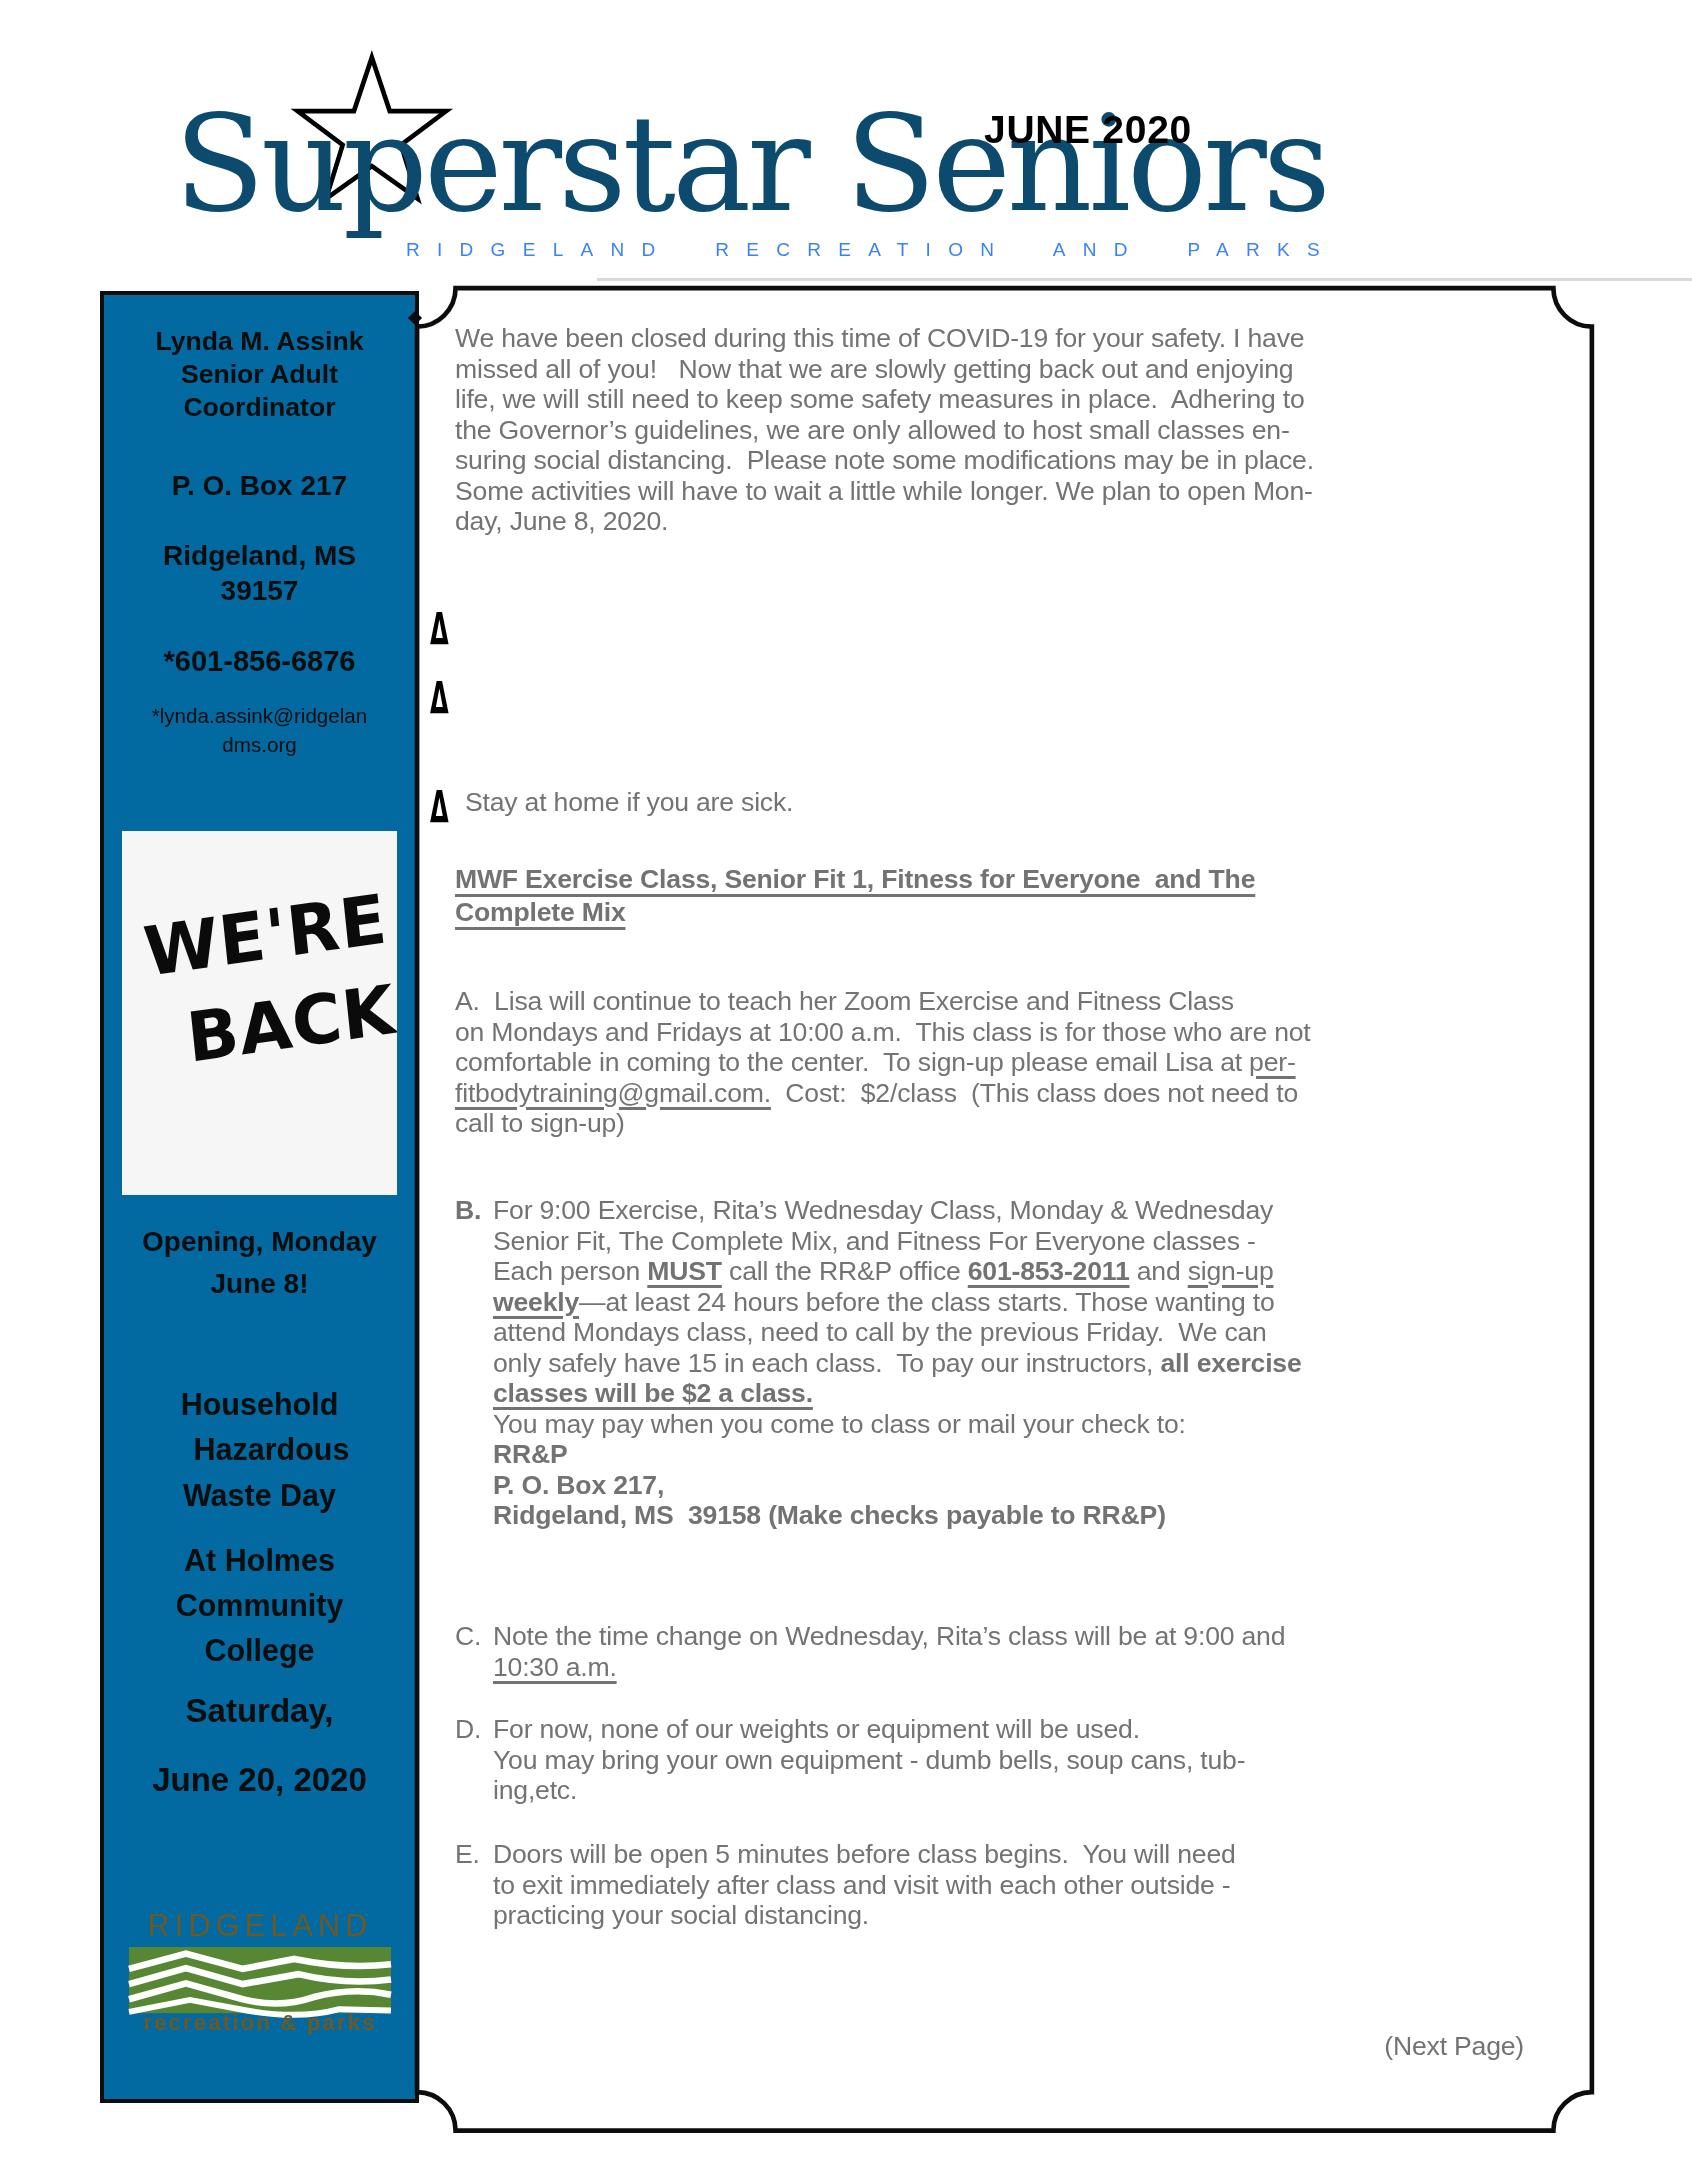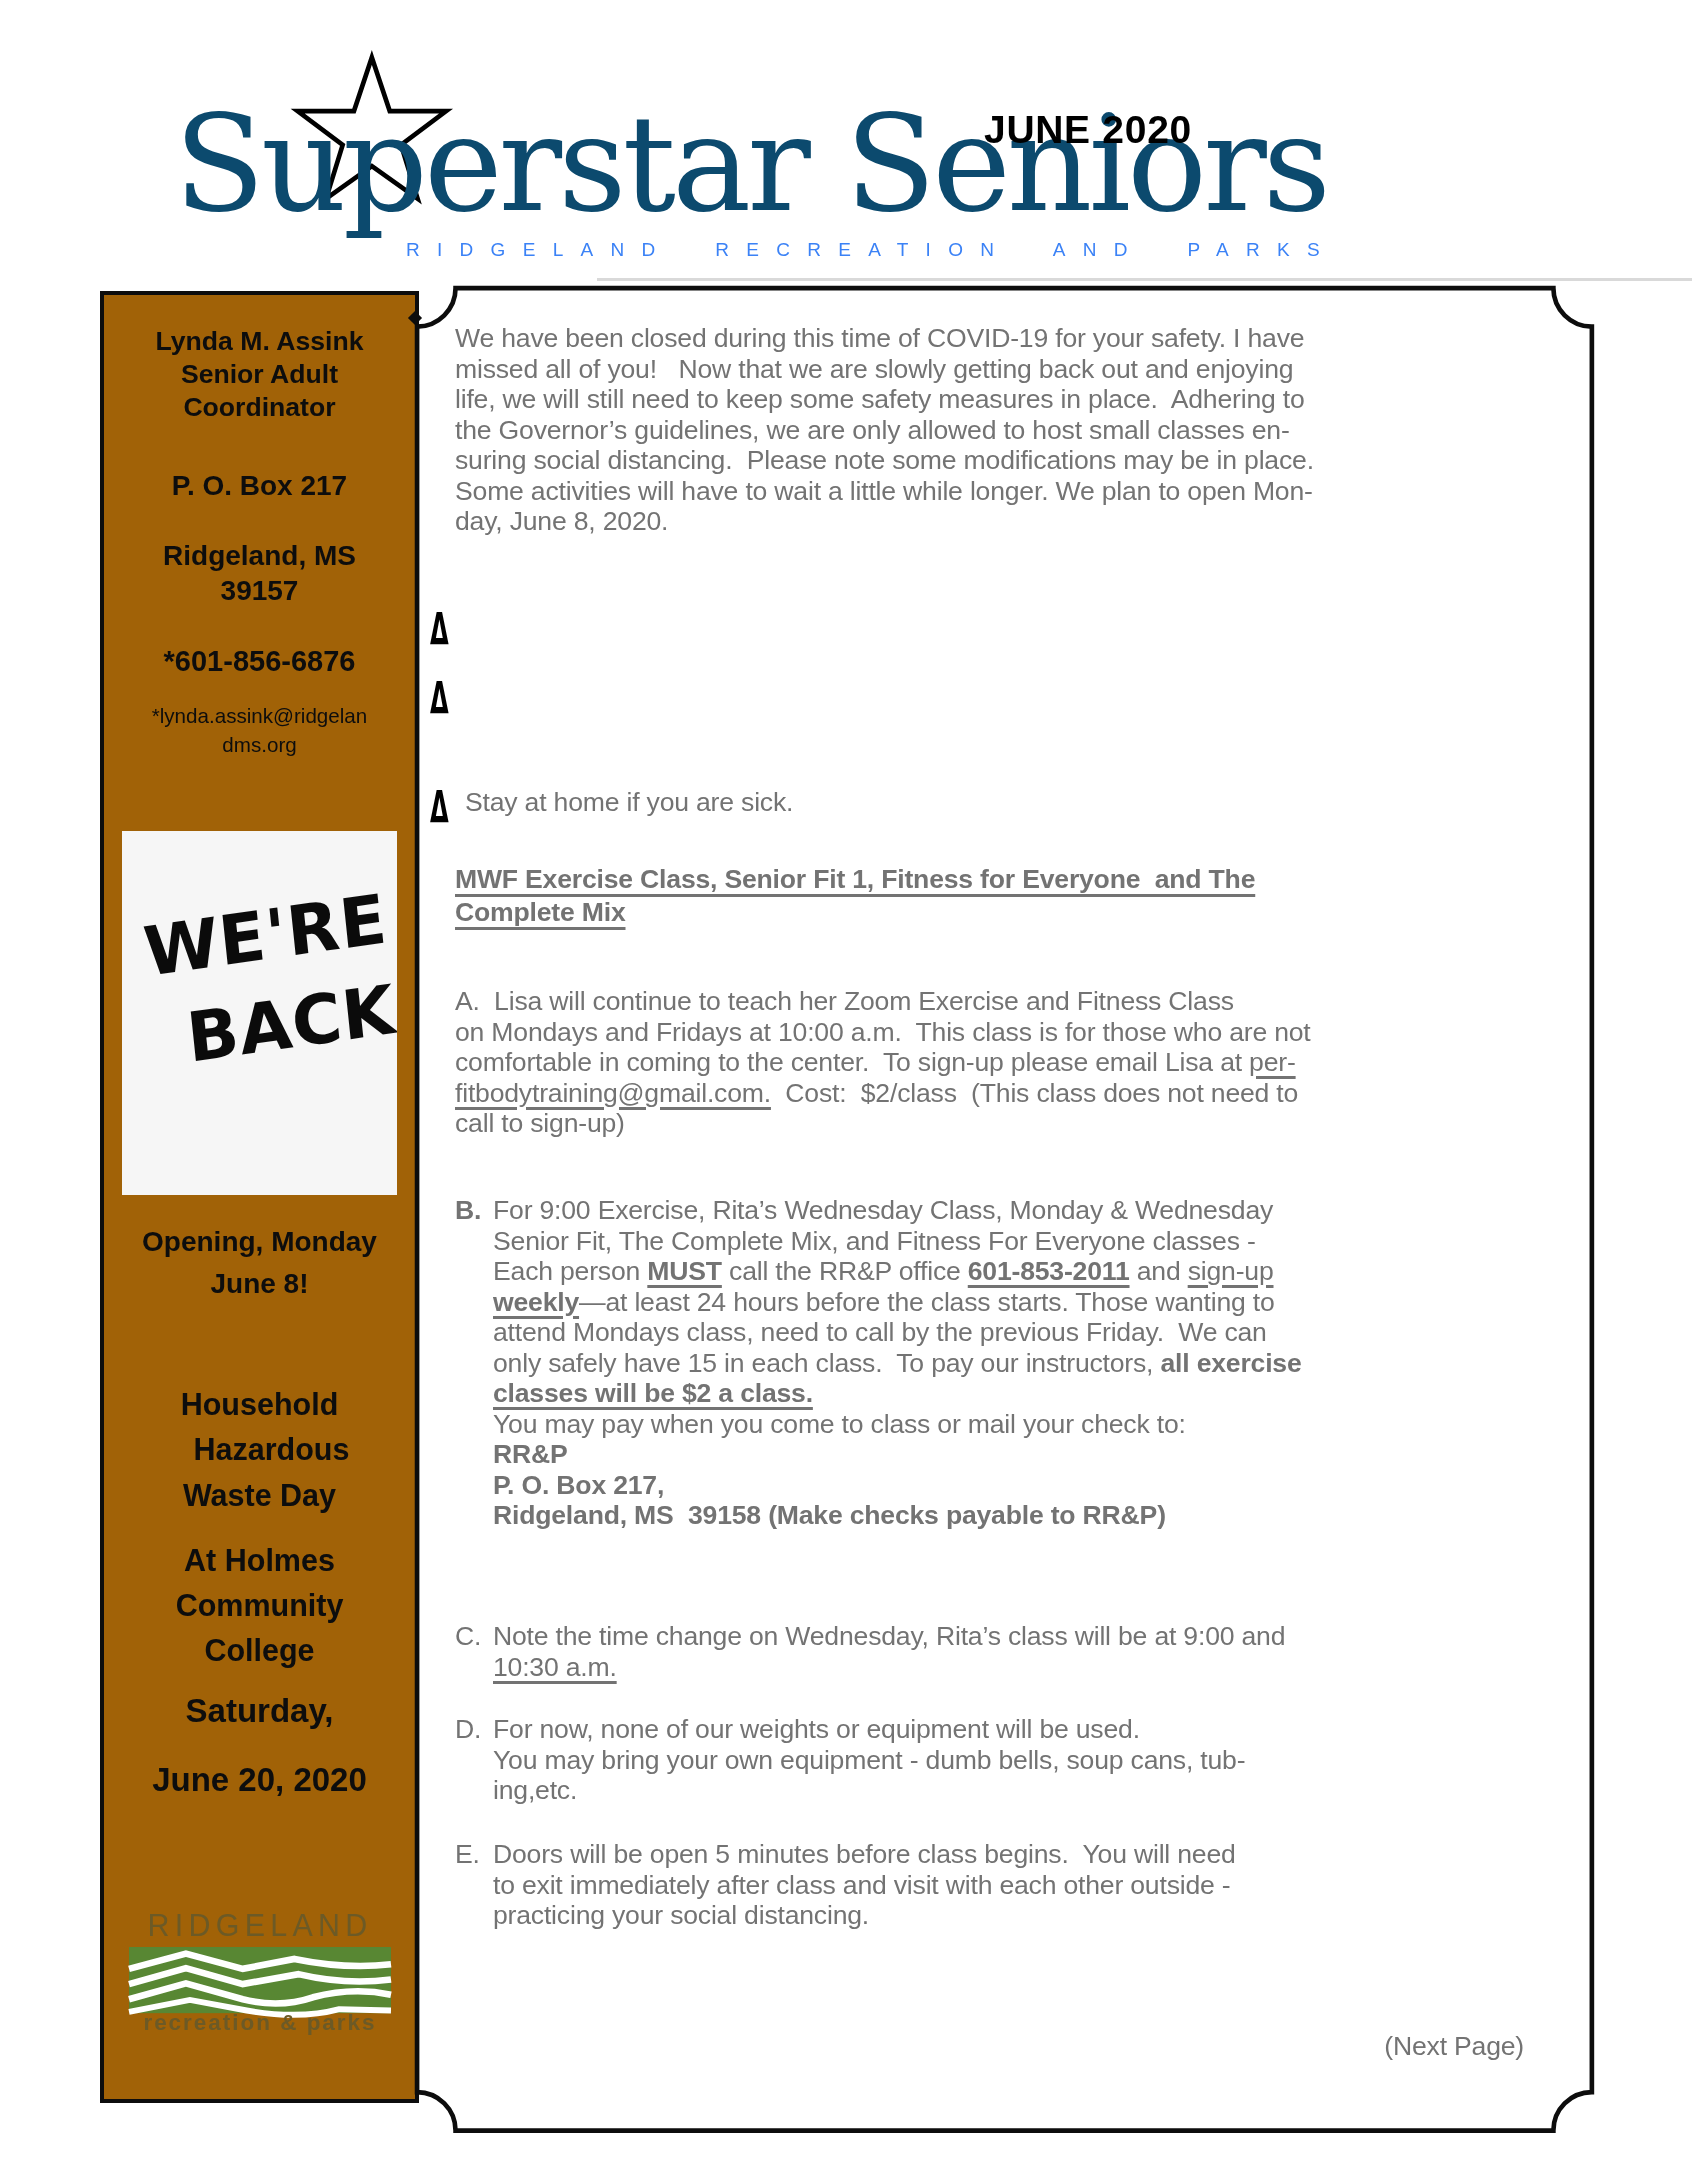--- a/index.html
+++ b/index.html
@@ -9,21 +9,21 @@
   
   .script-title{font-family:"DejaVu Serif",serif;font-weight:400;
     font-size:133px;line-height:1;letter-spacing:-4px;color:#0c4a6e;white-space:nowrap;z-index:3;}
   .issue-date{font-size:39px;font-weight:700;letter-spacing:0.7px;color:#000;z-index:4;}
   .header-subtitle{font-size:19px;font-weight:400;letter-spacing:17.3px;word-spacing:20px;
     color:#3b82f6;white-space:nowrap;z-index:4;}
   .star-svg{z-index:2;}
   .header-rule{height:2.7px;background:#d9d9d9;z-index:1;}
   
   .sidebar{left:100px;top:291px;width:311px;height:1804px;border:4.6px solid #0d0d0d;
-    background:#a16207;z-index:5;}
+    background:#0369a1;z-index:5;}
   .plaque-svg{left:0;top:0;z-index:6;pointer-events:none;}
   .corner-ornament{left:410px;top:313px;width:10px;height:10px;background:#0d0d0d;
     transform:rotate(45deg);z-index:7;}
   
   .side-line{left:0;width:100%;text-align:center;color:#0d0d0d;}
   .contact-strong{font-size:26.6px;font-weight:700;line-height:33px;}
   .contact-phone{font-size:29px;font-weight:700;}
   .contact-email{font-size:20.6px;font-weight:400;line-height:29px;}
   .opening{font-size:28px;font-weight:700;line-height:42px;}
   .event-big{font-size:30.5px;font-weight:700;line-height:45px;}

